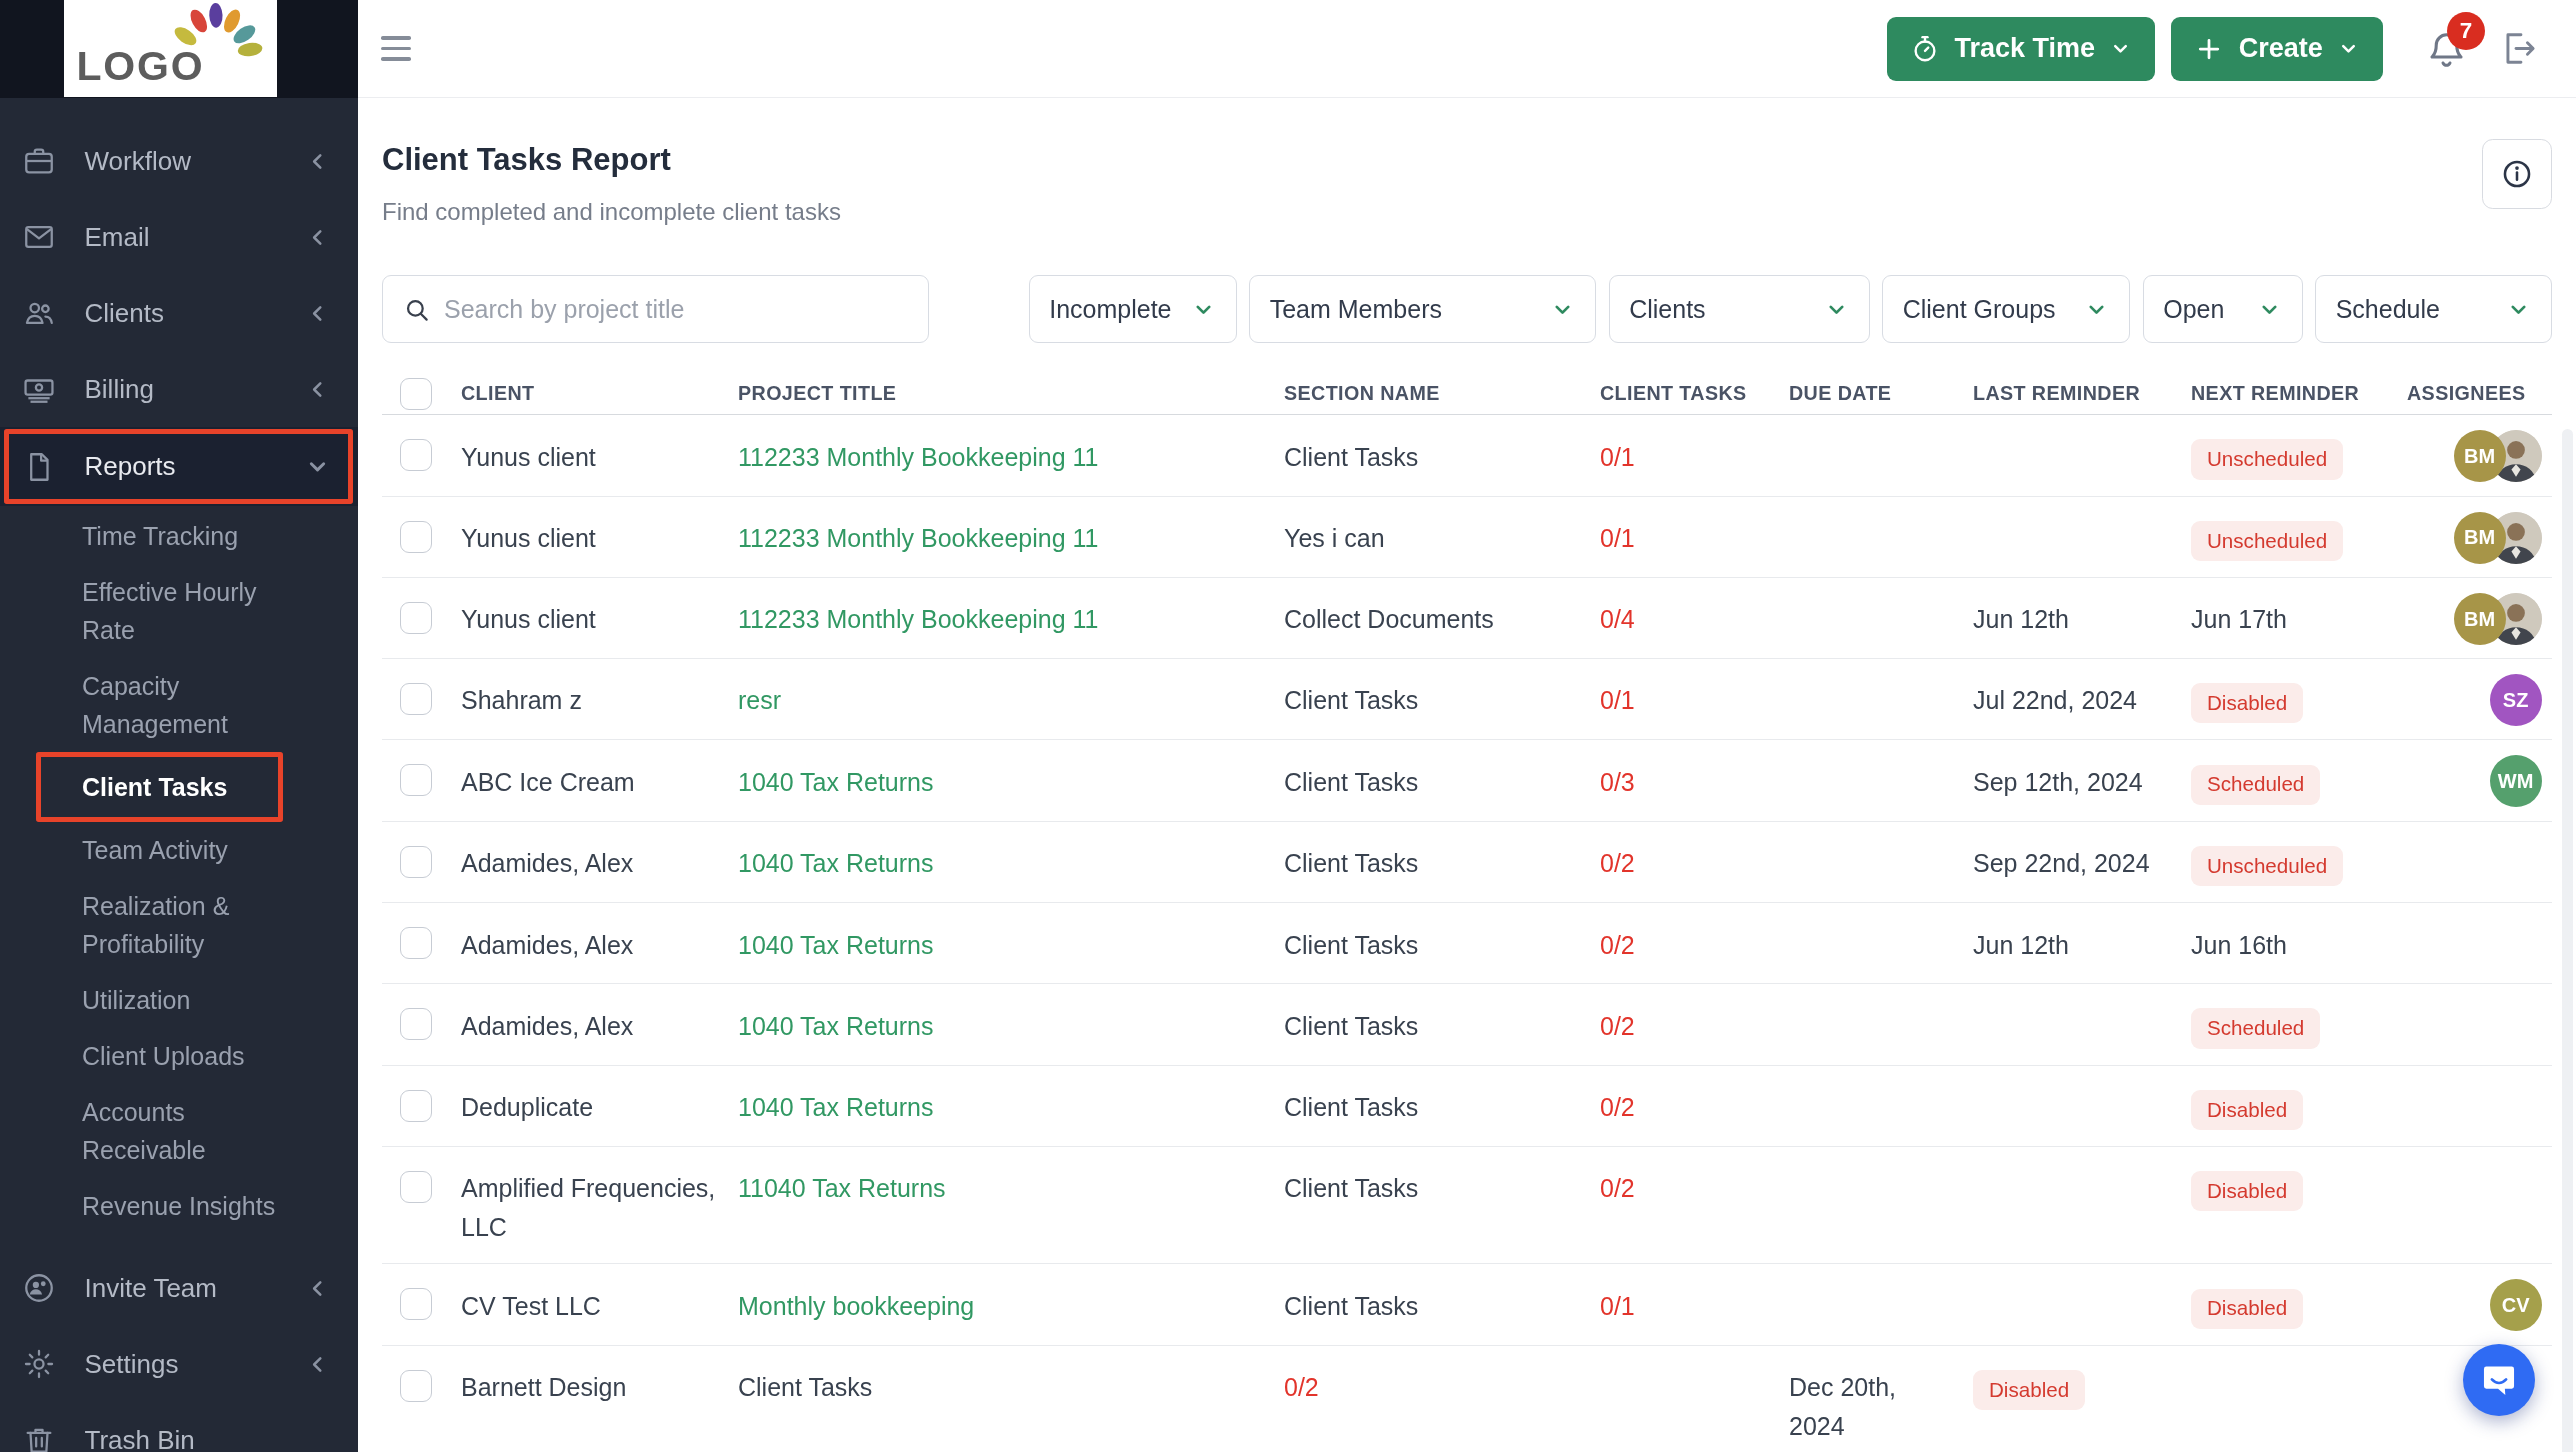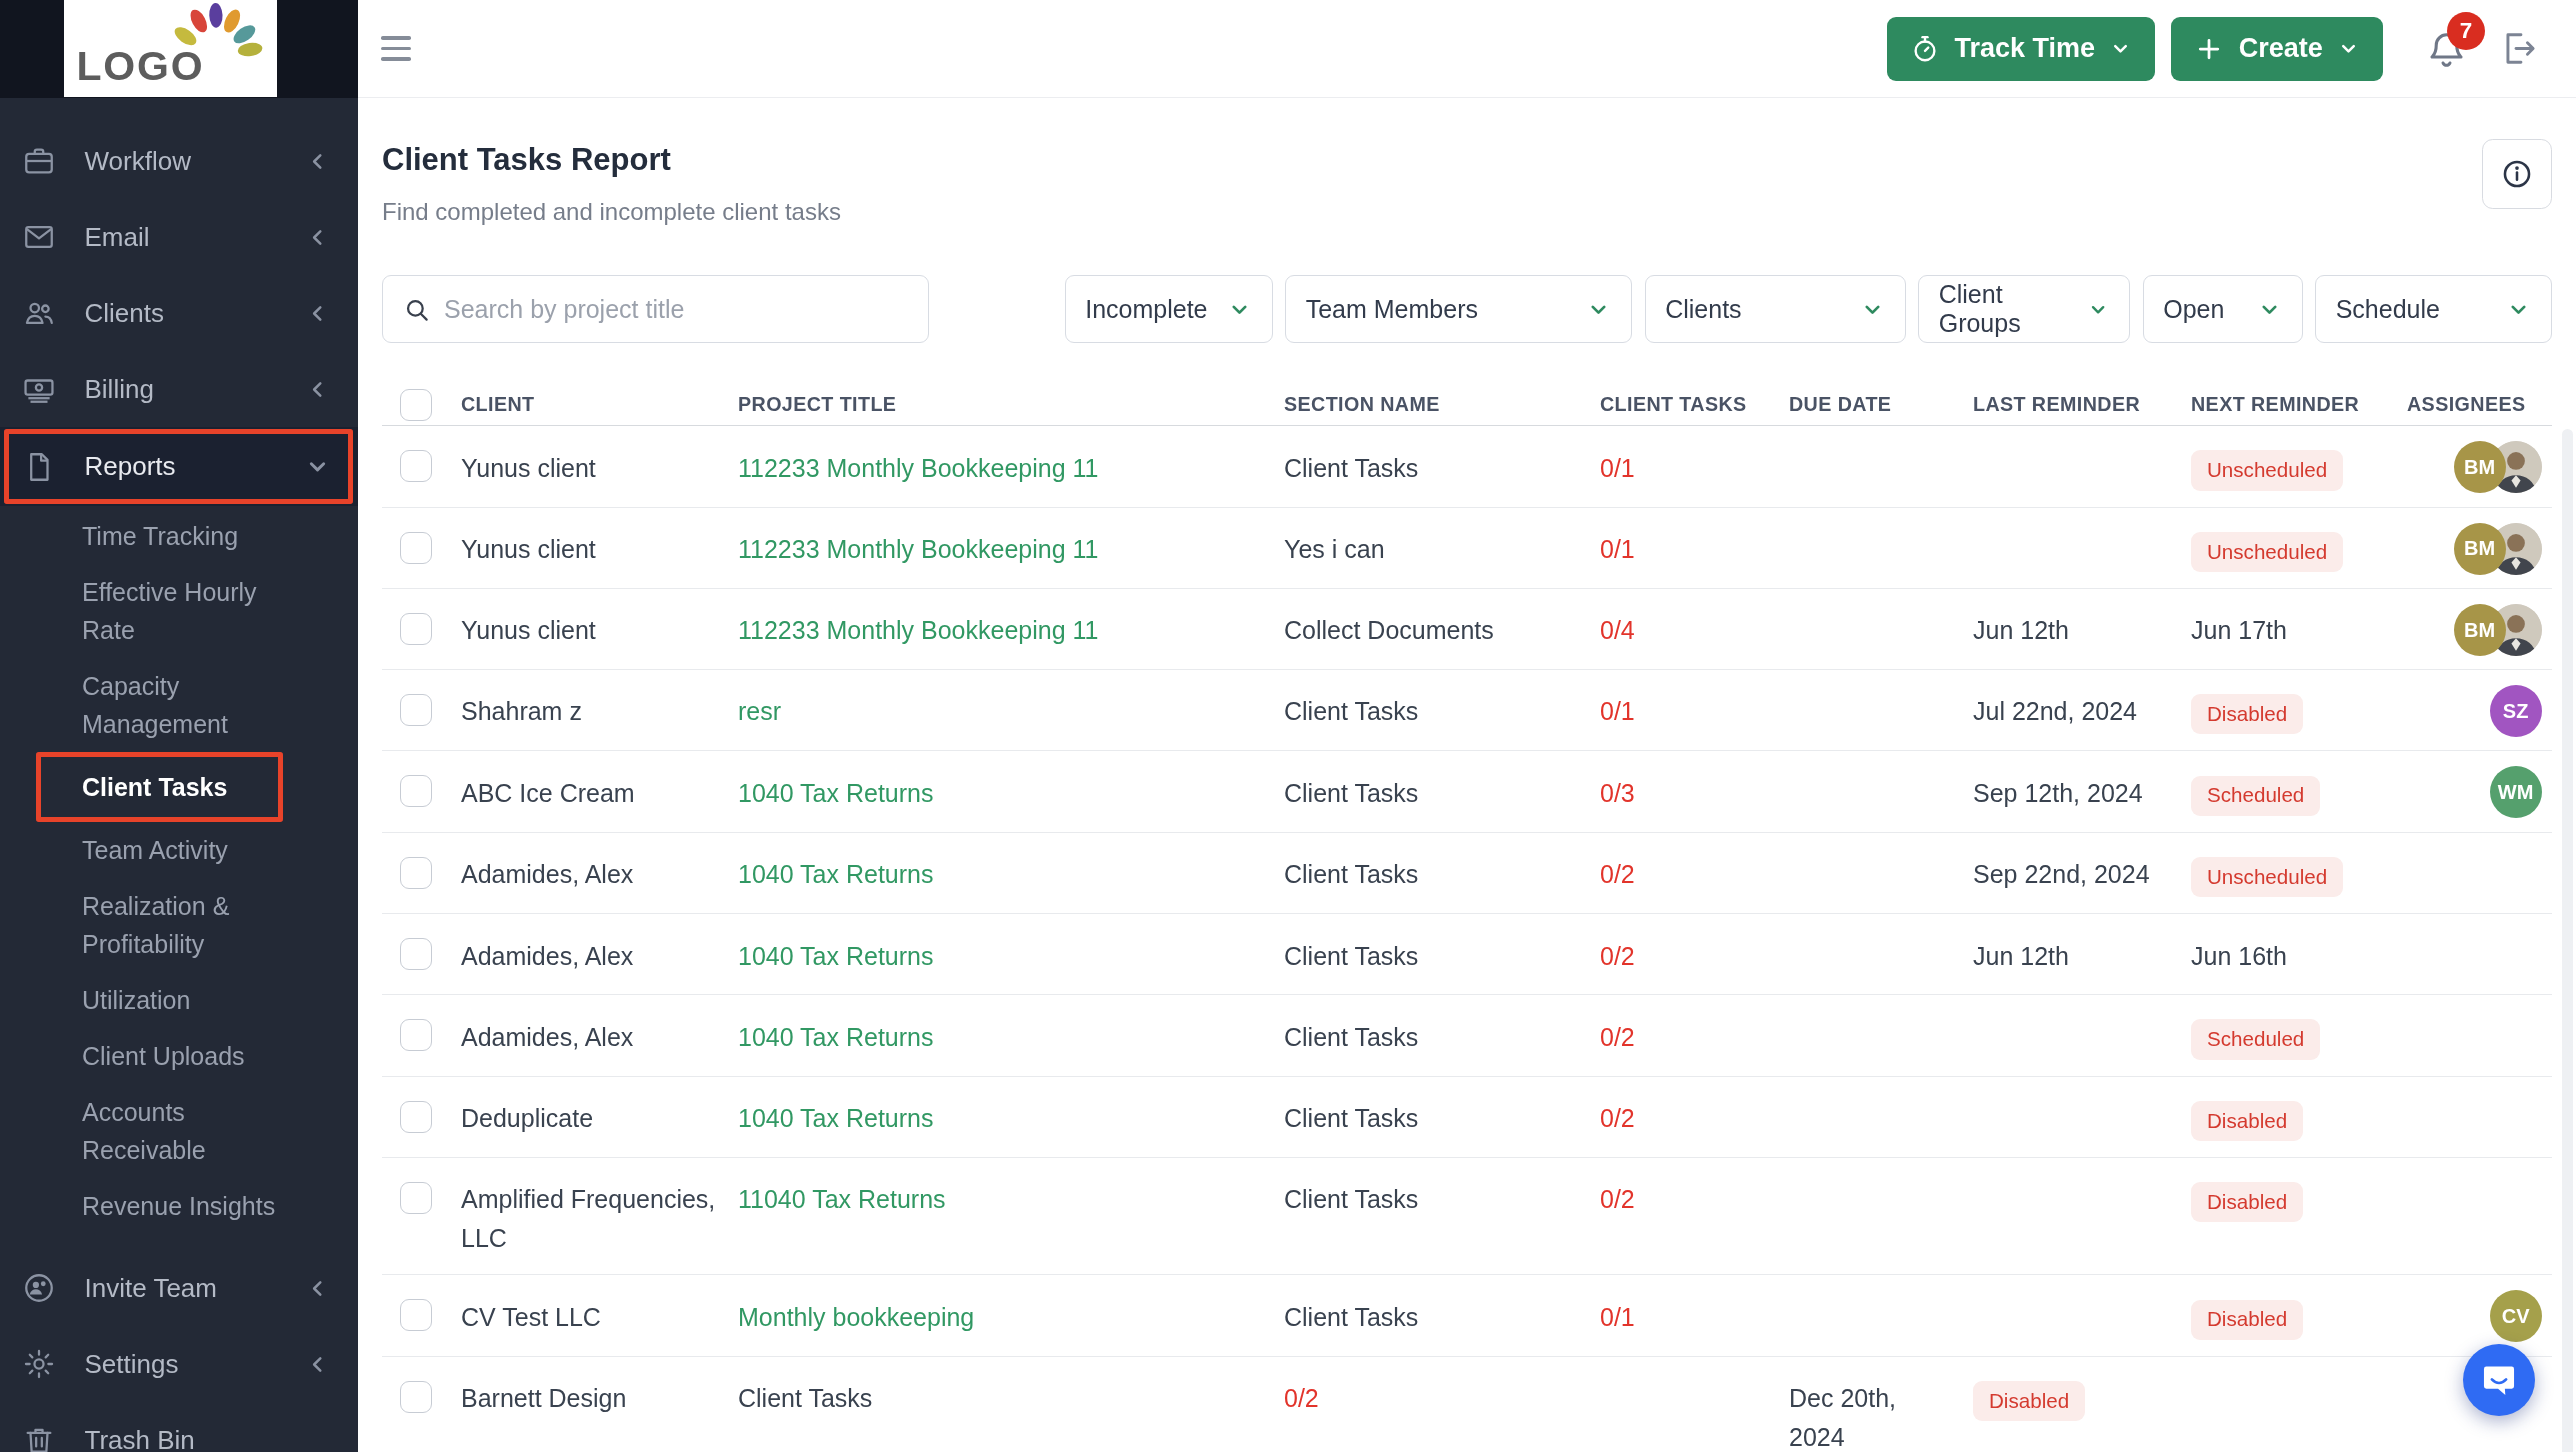--- a/index.html
+++ b/index.html
@@ -56,21 +56,21 @@
   .logout svg { width:100%; height:100%; }
 
   .content { flex:1; padding:41px 24px 0 24px; position:relative; background:#fff; }
   .page-head { display:flex; justify-content:space-between; align-items:flex-start; margin-bottom:45px; }
   .page-title { font-size:31px; font-weight:600; color:#242d3c; line-height:41px; }
   .page-sub { margin-top:14.3px; font-size:24px; color:#767d8a; line-height:36px; }
   .info-btn { width:70px; height:70px; border-radius:10.7px; border:1.8px solid #d8dbe1; background:#fff; display:flex; align-items:center; justify-content:center; cursor:pointer; }
   .info-btn .ico { width:34px; height:34px; color:#2c3547; display:flex; }
   .info-btn .ico svg { width:100%; height:100%; }
 
-  .filters { display:flex; align-items:center; gap:12.5px; margin-bottom:40px; }
+  .filters { display:flex; align-items:center; gap:12.5px; margin-bottom:29px; }
   .f-search { width:547px; height:68px; border:1.8px solid #d8dce3; border-radius:9px; display:flex; align-items:center; padding:0 19.7px; margin-right:auto; background:#fff; }
   .f-search .ico { width:27px; height:27px; color:#39404d; flex-shrink:0; }
   .f-search .ico svg { width:100%; height:100%; }
   .f-search input { flex:1; margin-left:14.3px; border:none; outline:none; background:transparent; font-family:inherit; font-size:25px; color:#454c59; }
   .f-search input::placeholder { color:#9ba1ac; }
   .dropdown { height:68px; border:1.8px solid #d8dce3; border-radius:9px; background:#fff; display:flex; align-items:center; justify-content:space-between; font-size:25px; color:#323b4b; padding:0 19.7px; cursor:pointer; flex-shrink:0; }
   .dropdown .chev { width:25px; height:25px; color:#2E8A5F; display:flex; margin-left:12.5px; }
   .dropdown .chev svg { width:100%; height:100%; }
 
   .tablewrap { }
@@ -352,21 +352,21 @@
             </span>
           </div>
           <div class="dropdown" style="width: 261px;">
             <span>Clients</span>
             <span class="chev">
               <svg viewBox="0 0 24 24" fill="none" stroke="currentColor" stroke-width="2.6" stroke-linecap="round" stroke-linejoin="round">
                 <path d="M6.5 9.5L12 15l5.5-5.5"></path>
               </svg>
             </span>
           </div>
-          <div class="dropdown" style="width: 212px;">
+          <div class="dropdown" style="width: 248px;">
             <span>Client Groups</span>
             <span class="chev">
               <svg viewBox="0 0 24 24" fill="none" stroke="currentColor" stroke-width="2.6" stroke-linecap="round" stroke-linejoin="round">
                 <path d="M6.5 9.5L12 15l5.5-5.5"></path>
               </svg>
             </span>
           </div>
           <div class="dropdown" style="width: 160px;">
             <span>Open</span>
             <span class="chev">

